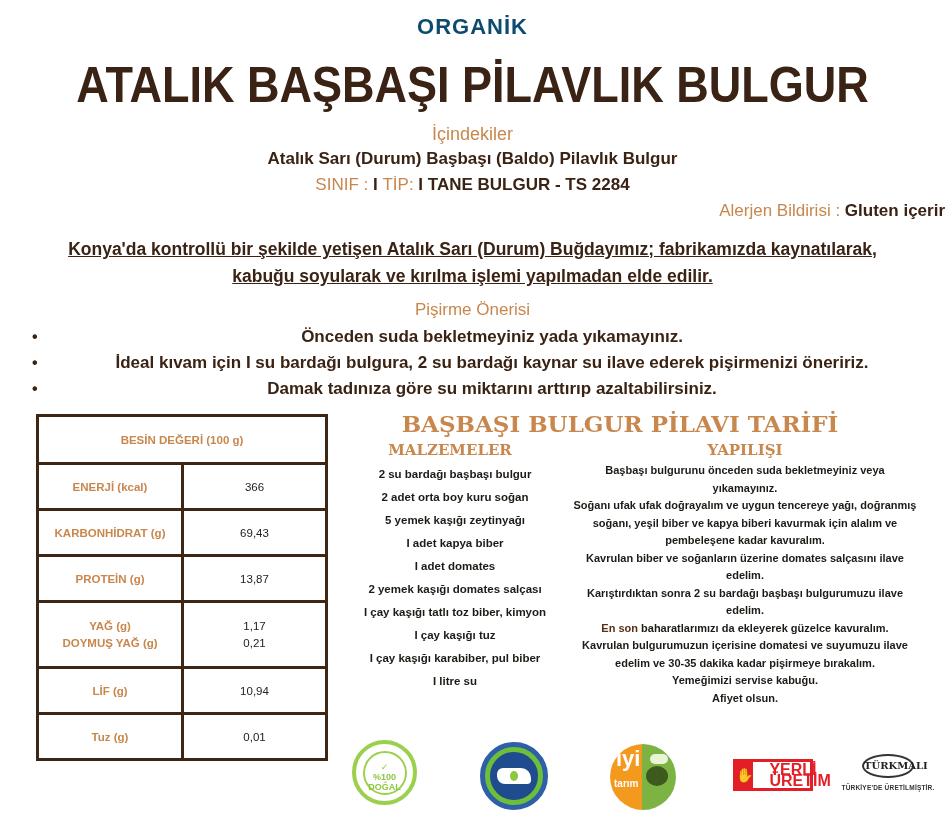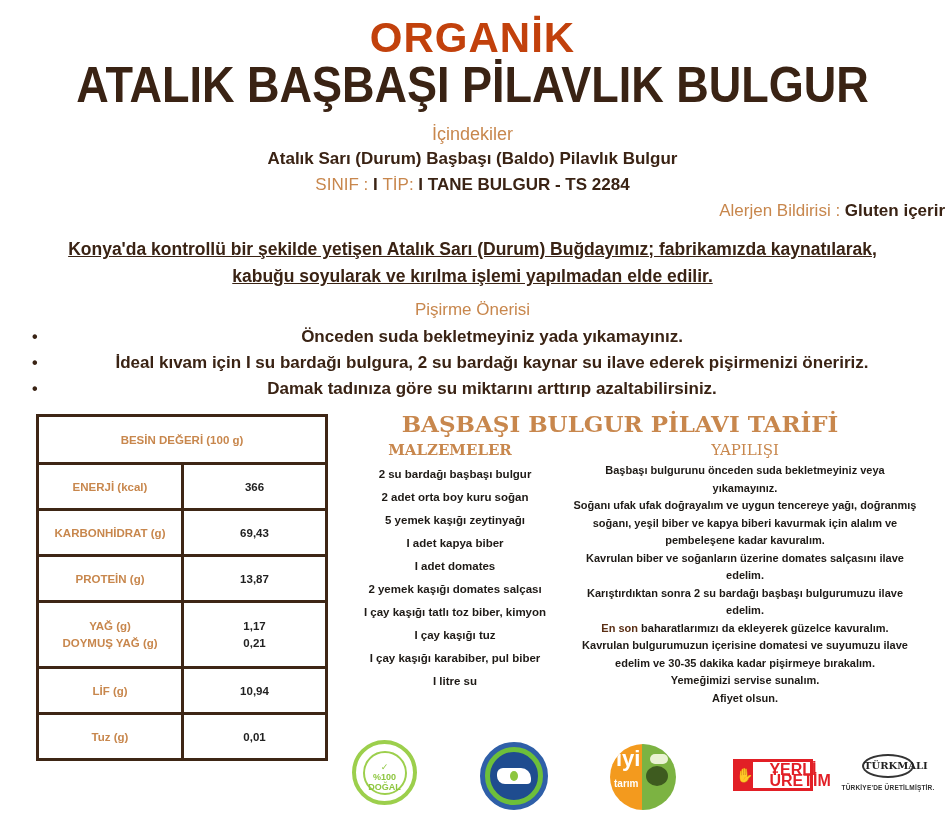--- a/index.html
+++ b/index.html
@@ -1,20 +1,20 @@
 <!DOCTYPE html>
 <html><head>
 <meta charset="utf-8">
 <style>
   * { box-sizing: border-box; margin: 0; padding: 0; }
   html, body { width: 945px; height: 827px; background: #ffffff; overflow: hidden; }
   body { font-family: "Liberation Sans", "DejaVu Sans", sans-serif; color: #3a2314; position: relative; }
 
   .organic { position: absolute; top: 14px; left: 0; width: 945px; text-align: center;
-    font-size: 42px; font-weight: bold; color: #c2410c; letter-spacing: 1px; }
+    font-size: 22px; font-weight: bold; color: #0c4a6e; letter-spacing: 1px; }
   .title { position: absolute; top: 56px; left: 0; width: 945px; text-align: center;
     font-size: 50px; font-weight: bold; color: #3a2314; letter-spacing: 0px; transform: scaleX(0.9); }
 
   .ing-head { position: absolute; top: 124px; left: 0; width: 945px; text-align: center;
     font-size: 18px; color: #c8874d; }
   .ing-line { position: absolute; top: 149px; left: 0; width: 945px; text-align: center;
     font-size: 17px; font-weight: bold; color: #3a2314; }
   .class-line { position: absolute; top: 175px; left: 0; width: 945px; text-align: center;
     font-size: 17px; font-weight: bold; color: #3a2314; }
   .allergen-line { position: absolute; top: 201px; left: 0; width: 945px; text-align: right;
@@ -31,31 +31,31 @@
     font-size: 17px; font-weight: bold; color: #3a2314; }
   .cook-list li .bullet { position: absolute; left: 0; top: 0; font-size: 16px; }
   .cook-list li .txt { display: block; padding-left: 30px; }
 
   
   .nut { position: absolute; top: 414px; left: 36px; width: 292px; border-collapse: collapse;
     border: 3px solid #3e2615; }
   .nut td { border: 3px solid #3e2615; text-align: center; font-size: 11.5px; vertical-align: middle; }
   .nut .head td { height: 48px; color: #c8874d; font-weight: bold; }
   .nut td.label { color: #c8874d; font-weight: bold; width: 145px; }
-  .nut td.val { color: #222; font-weight: bold; }
+  .nut td.val { color: #222; font-weight: normal; }
   .nut tr.r46 td { height: 46px; }
   .nut tr.r66 td { height: 66px; line-height: 17px; }
 
   
   .recipe-title { position: absolute; top: 410px; left: 340px; width: 560px; text-align: center;
     font-family: "DejaVu Serif", "Liberation Serif", serif; font-size: 23px; font-weight: bold; color: #c8874d; }
   .mal-head { position: absolute; top: 441px; left: 345px; width: 210px; text-align: center;
     font-family: "DejaVu Serif", "Liberation Serif", serif; font-size: 15px; font-weight: bold; color: #c8874d; }
   .yap-head { position: absolute; top: 441px; left: 560px; width: 370px; text-align: center;
-    font-family: "DejaVu Serif", "Liberation Serif", serif; font-size: 15px; font-weight: normal; color: #c8874d; }
+    font-family: "DejaVu Serif", "Liberation Serif", serif; font-size: 15px; font-weight: bold; color: #c8874d; }
   .mal-list { position: absolute; top: 465px; left: 345px; width: 220px; list-style: none; }
   .mal-list li { height: 23px; line-height: 18px; text-align: center; font-size: 11.5px; font-weight: bold; color: #1e1a16; }
   .yap-text { position: absolute; top: 462px; left: 560px; width: 370px; text-align: center;
     font-size: 11px; font-weight: bold; color: #1e1a16; line-height: 17.5px; }
   .yap-text .en-son { color: #5a2e14; }
 
   
   .logos { position: absolute; top: 740px; left: 0; width: 945px; height: 80px; }
   .logo { position: absolute; }
   .logo-natural { left: 352px; top: 0; width: 65px; height: 65px; border-radius: 50%;
@@ -184,21 +184,21 @@
   <div>Soğanı ufak ufak doğrayalım ve uygun tencereye yağı, doğranmış</div>
   <div>soğanı, yeşil biber ve kapya biberi kavurmak için alalım ve</div>
   <div>pembeleşene kadar kavuralım.</div>
   <div>Kavrulan biber ve soğanların üzerine domates salçasını ilave</div>
   <div>edelim.</div>
   <div>Karıştırdıktan sonra 2 su bardağı başbaşı bulgurumuzu ilave</div>
   <div>edelim.</div>
   <div><span class="en-son">En son</span><span> baharatlarımızı da ekleyerek güzelce kavuralım.</span></div>
   <div>Kavrulan bulgurumuzun içerisine domatesi ve suyumuzu ilave</div>
   <div>edelim ve 30-35 dakika kadar pişirmeye bırakalım.</div>
-  <div>Yemeğimizi servise sunalım.</div>
+  <div>Yemeğimizi servise kabuğu.</div>
   <div>Afiyet olsun.</div>
 </div>
 
 <div class="logos">
   <div class="logo logo-natural">
     <div class="inner">
       <div>✓</div>
       <div>%100</div>
       <div>DOĞAL</div>
     </div>

